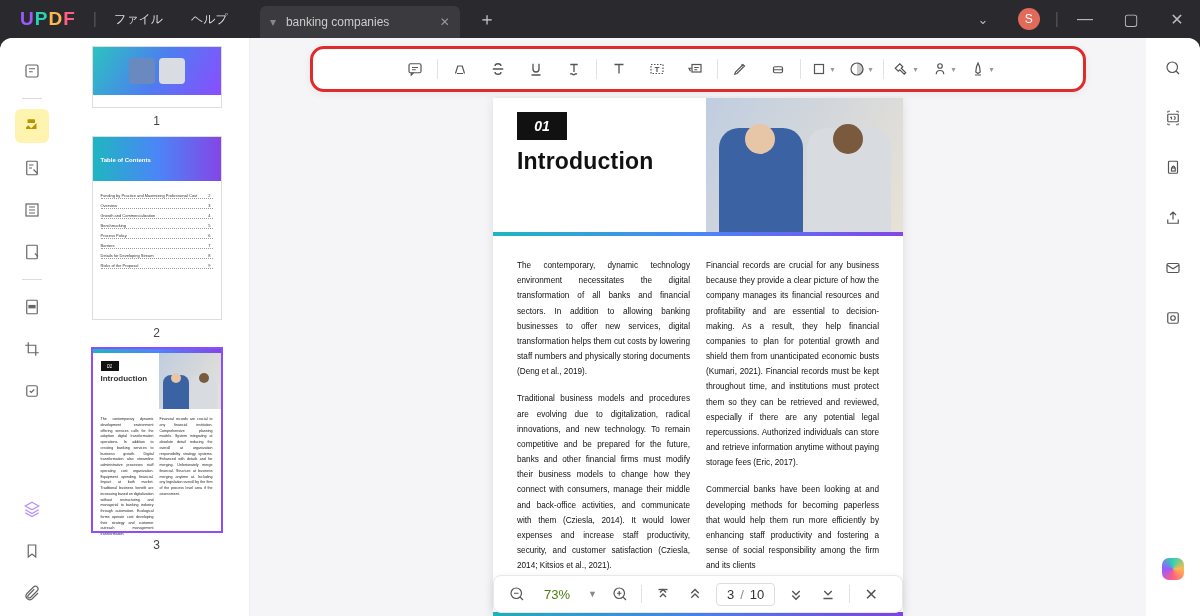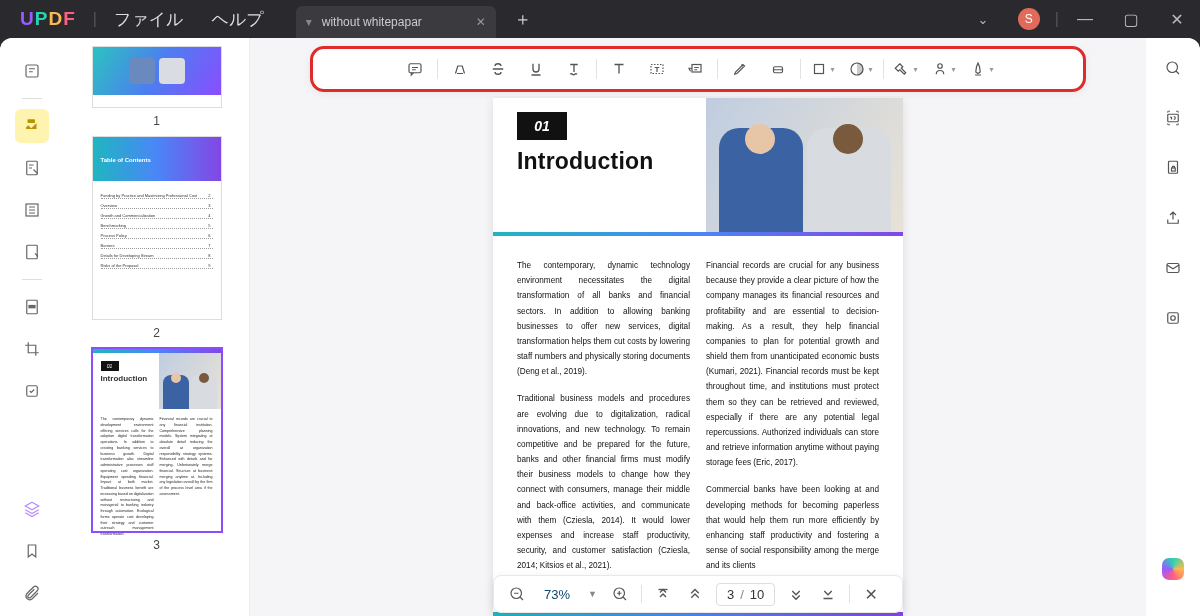--- a/index.html
+++ b/index.html
@@ -4,21 +4,21 @@
 <style>
 * { margin: 0; padding: 0; box-sizing: border-box; }
 body { width: 1200px; height: 616px; font-family: "Segoe UI", sans-serif; overflow: hidden; background: #2a2a2e; color: #333; }
 .titlebar { height: 38px; background: #2a2a2e; display: flex; align-items: center; }
 .logo { font-size: 19px; font-weight: 700; padding: 0 14px 0 20px; letter-spacing: 1px; }
 .logo .u { color: #9b59ff; }
 .logo .p { color: #26d4b3; }
 .logo .d { color: #ffb84d; }
 .logo .f { color: #ff5e84; }
 .menu-sep { color: #555; margin: 0 3px; }
-.menu-item { color: #ddd; font-size: 17px; padding: 0 14px; }
+.menu-item { color: #ddd; font-size: 12px; padding: 0 14px; }
 .tab { display: flex; align-items: center; background: #3a3a3f; height: 32px; margin-top: 6px; padding: 0 10px; border-radius: 6px 6px 0 0; color: #ccc; font-size: 12px; margin-left: 18px; width: 200px; }
 .tab-close { margin-left: auto; color: #999; }
 .new-tab { color: #ccc; font-size: 18px; margin-left: 18px; }
 .tb-spacer { flex: 1; }
 .expand-chev { width:46px; text-align:center; color:#bbb; font-size:13px; }
 .avatar { width: 22px; height: 22px; border-radius: 50%; background: #e26a5a; color: #fff; font-size: 12px; display: flex; align-items: center; justify-content: center; margin: 0 12px; }
 .win-btns { display: flex; }
 .win-btn { width: 46px; height: 36px; display: flex; align-items: center; justify-content: center; color: #bbb; }
 .app-body { display: flex; height: 578px; background: #f9f9fb; border-radius: 12px 12px 0 0; overflow: hidden; }
 .left-rail { width: 64px; background: #fff; display: flex; flex-direction: column; align-items: center; padding-top: 16px; gap: 2px; border-radius: 12px 0 0 0; }
@@ -48,21 +48,21 @@
 .intro-img { flex: 1; height: 134px; background: linear-gradient(120deg, #c0cde0, #e8e2d6); display: flex; align-items: flex-end; justify-content: center; gap: 4px; overflow: hidden; }
 .person { width: 84px; height: 104px; background: #3b62a3; border-radius: 20px 20px 0 0; position: relative; }
 .head { width: 30px; height: 30px; background: #e7c6a8; border-radius: 50%; position: absolute; top: -4px; left: 26px; }
 .person2 { background: #d8dbe0; }
 .person2 .head { background: #7a5a3d; }
 .page-cols { display: flex; padding: 22px 24px 10px; gap: 16px; height: 360px; }
 .col { width: 50%; font-size: 8.2px; line-height: 1.85; color: #111; text-align: justify; }
 .col p { margin-bottom: 12px; }
 .page-nav { position: absolute; bottom: 3px; left: 50%; transform: translateX(-50%); width: 410px; height: 38px; background: #fff; border: 1px solid #e8e8e8; border-radius: 8px; display: flex; align-items: center; padding: 0 8px; gap: 2px; box-shadow: 0 2px 8px rgba(0,0,0,.08); }
 .nav-btn { width: 30px; height: 30px; display: flex; align-items: center; justify-content: center; color: #555; }
-.zoom-val { font-size: 13px; color: #0c4a6e; padding: 0 10px; }
+.zoom-val { font-size: 13px; color: #4d7c0f; padding: 0 10px; }
 .zoom-drop { font-size: 9px; color: #888; padding: 0 6px; }
 .page-num { border: 1px solid #ddd; border-radius: 4px; padding: 3px 10px; font-size: 13px; margin: 0 4px; display:flex; gap:6px; align-items:center; }
 .nav-sep { width: 1px; height: 18px; background: #e0e0e0; margin: 0 4px; }
 .right-rail { width: 54px; background: #fff; display: flex; flex-direction: column; align-items: center; padding-top: 16px; gap: 22px; border-radius: 0 12px 0 0; }
 .rr-btn { width: 28px; height: 28px; display: flex; align-items: center; justify-content: center; color: #555; }
 .rr-spacer { flex: 1; }
 .rr-logo { width: 22px; height: 22px; border-radius: 7px; background: conic-gradient(#29d4b3, #ffb84d, #ff5e84, #9b59ff, #29d4b3); }
 svg { width: 18px; height: 18px; }
 .toc-line { height: 6px; margin: 0 8px 4px; border-bottom: 1px dotted #999; display:flex; align-items:center;}
 .toc-line span{ font-size:4px; color:#333; background:#fff; padding-right:2px;}
@@ -73,21 +73,21 @@
 
 <div class="titlebar">
   <div class="logo">
     <span class="u">U</span><span class="p">P</span><span class="d">D</span><span class="f">F</span>
   </div>
   <span class="menu-sep">|</span>
   <div class="menu-item">ファイル</div>
   <div class="menu-item">ヘルプ</div>
   <div class="tab">
     <span style="color:#888;margin-right:10px">▾</span>
-    <span>without whitepapar</span>
+    <span>banking companies</span>
     <span class="tab-close">✕</span>
   </div>
   <div class="new-tab">＋</div>
   <div class="tb-spacer"></div>
   <div class="expand-chev">⌄</div>
   <div class="avatar">S</div>
   <span class="menu-sep">|</span>
   <div class="win-btns">
     <div class="win-btn">—</div>
     <div class="win-btn">▢</div>
@@ -357,21 +357,21 @@
           </div>
         </div>
         <div class="gradient-bar-thin"></div>
         <div class="page-cols">
           <div class="col">
             <p>The contemporary, dynamic technology environment necessitates the digital transformation of all banks and financial sectors. In addition to allowing banking businesses to offer new services, digital transformation helps them cut costs by lowering staff numbers and physically storing documents (Deng et al., 2019).</p>
             <p>Traditional business models and procedures are evolving due to digitalization, radical innovations, and new technology. To remain competitive and be prepared for the future, banks and other financial firms must modify their business models to change how they connect with consumers, manage their middle and back-office activities, and communicate with them (Cziesla, 2014). It would lower expenses and increase staff productivity, security, and customer satisfaction (Cziesla, 2014; Kitsios et al., 2021).</p>
           </div>
           <div class="col">
             <p>Financial records are crucial for any business because they provide a clear picture of how the company manages its financial resources and profitability and are essential to decision-making. As a result, they help financial companies to plan for potential growth and shield them from unanticipated economic busts (Kumari, 2021). Financial records must be kept throughout time, and institutions must protect them so they can be retrieved and reviewed, especially if there are any potential legal repercussions. Authorized individuals can store and retrieve information anytime without paying storage fees (Eric, 2017).</p>
-            <p>Commercial banks have been looking at and developing methods for becoming paperless that would help them run more efficiently by enhancing staff productivity and fostering a sense of social responsibility among the merge and its clients</p>
+            <p>Commercial banks have been looking at and developing methods for becoming paperless that would help them run more efficiently by enhancing staff productivity and fostering a sense of social responsibility among the firm and its clients</p>
           </div>
         </div>
         <div class="gradient-bar-thin" style="position:absolute;bottom:0;left:0;right:0"></div>
       </div>
     </div>
 
     <div class="page-nav">
       <div class="nav-btn">
           <svg viewBox="0 0 24 24" fill="none" stroke="currentColor" stroke-width="1.6">
             <circle cx="11" cy="11" r="7"></circle>

